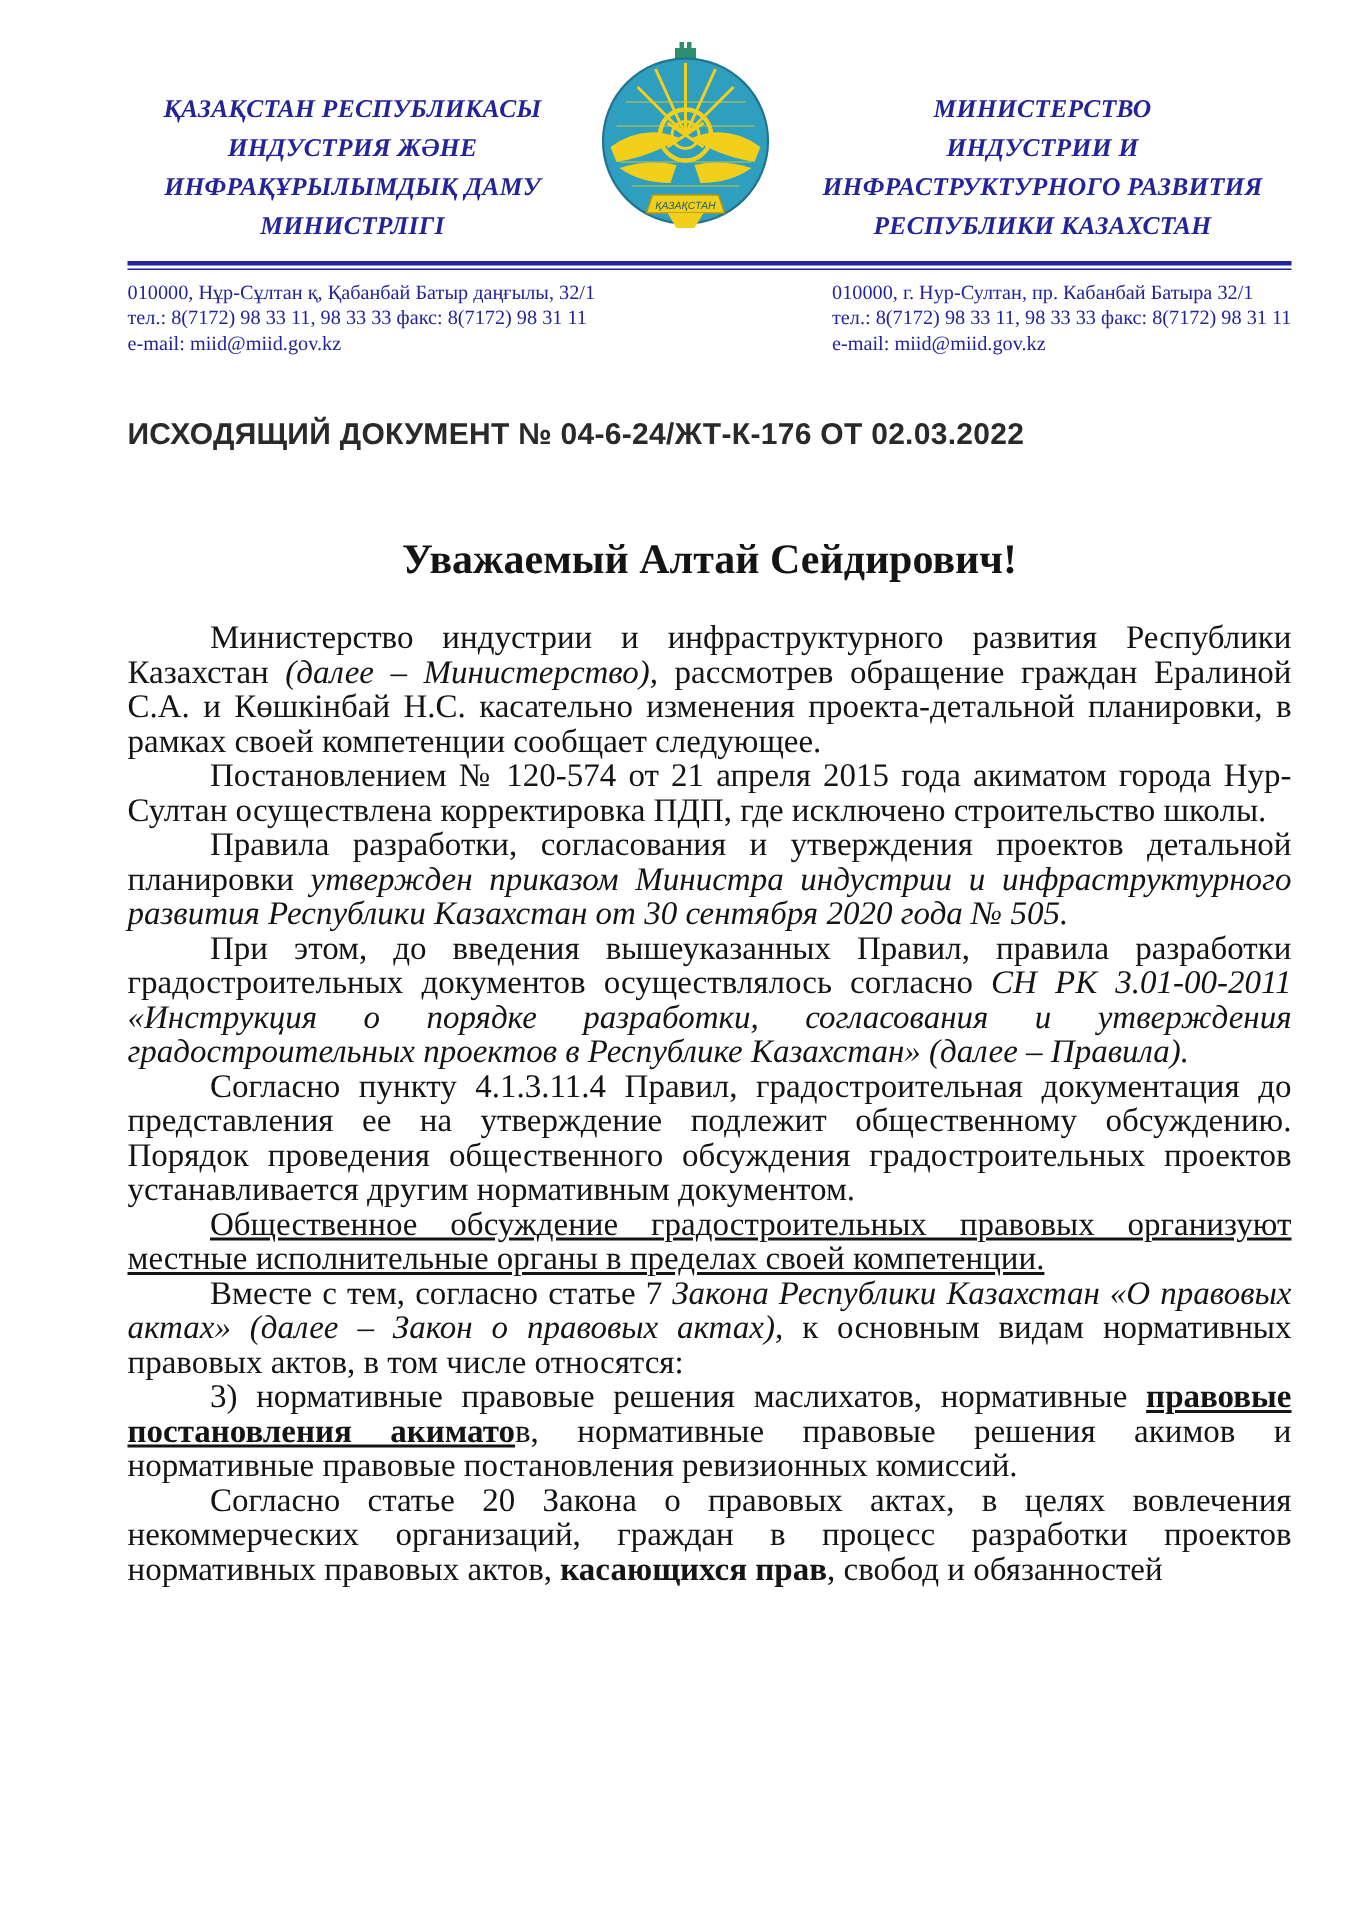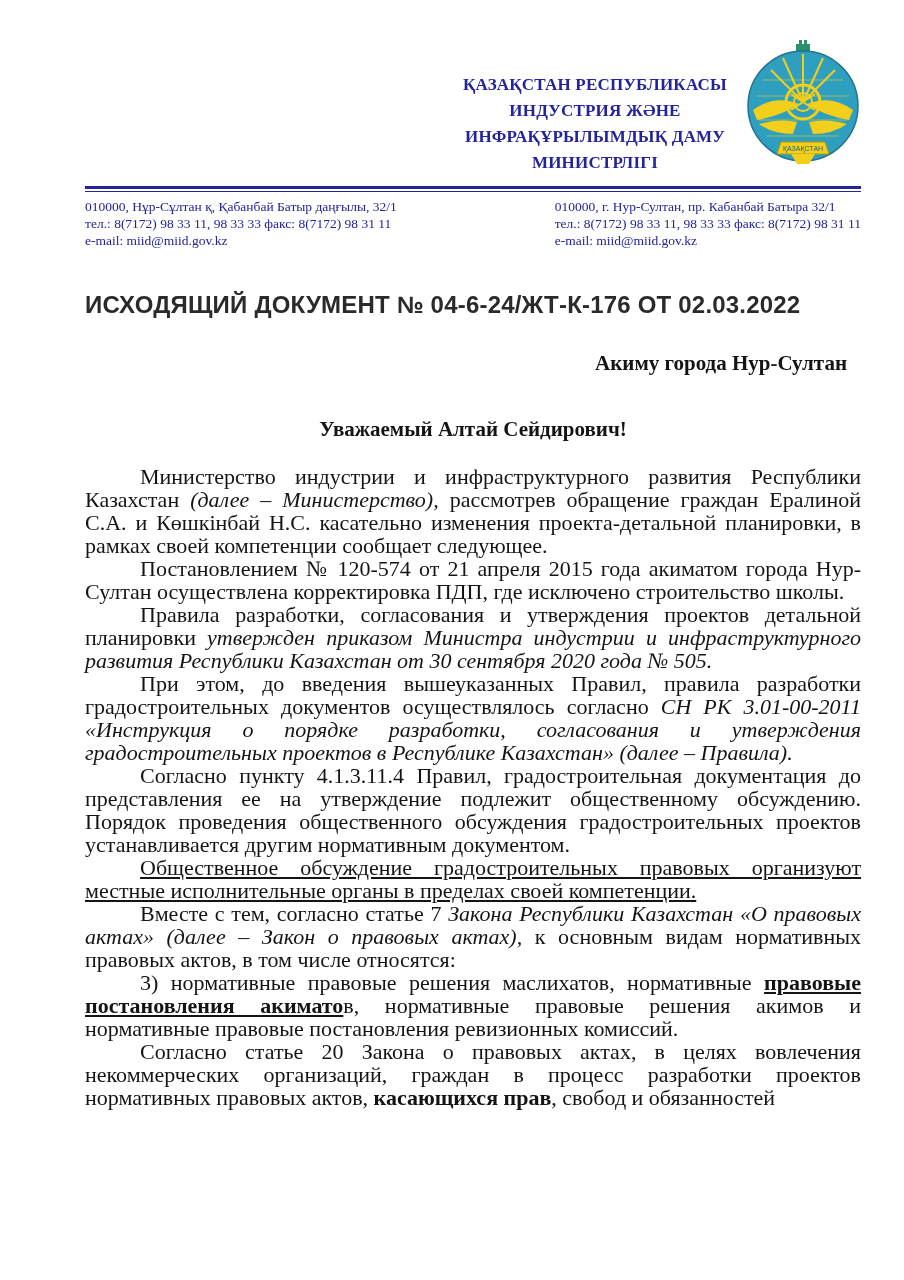--- a/index.html
+++ b/index.html
@@ -16,22 +16,23 @@
     font-family:"Liberation Serif", serif;
     color:var(--ink);
     overflow:hidden;
   }
   .content{width:776px;margin:0 auto 0 85px;}
 
   
   .letterhead{
     display:flex;
     align-items:flex-start;
-    justify-content:flex-end;
-    padding-top:40px;
+    justify-content:space-between;
+    padding-top:28px;
+    font-style:italic;
   }
   .org-block{
     padding-top:32px;
     text-align:center;
     font-weight:bold;
     color:var(--navy);
     font-size:17px;
     line-height:26px;
     letter-spacing:.2px;
   }
@@ -55,37 +56,37 @@
     line-height:17px;
   }
   .contacts .c-left{text-align:left;}
   .contacts .c-right{text-align:left;}
 
   
   .doc-title{
     margin-top:42px;
     font-family:"Liberation Sans", sans-serif;
     font-weight:bold;
-    font-size:24px;
+    font-size:20px;
     color:#2a2a2a;
     letter-spacing:.2px;
   }
   .addressee{
     margin-top:30px;
     text-align:right;
     padding-right:14px;
     font-weight:bold;
     font-size:21px;
     line-height:28px;
   }
   .salutation{
-    margin-top:40px;
+    margin-top:56px;
     text-align:center;
     font-weight:bold;
-    font-size:21px;
+    font-size:28px;
   }
   .letter-body{margin-top:23px;}
   .para{
     margin:0;
     text-align:justify;
     text-indent:55px;
     font-size:22px;
     line-height:23px;
     color:var(--ink);
   }
@@ -144,41 +145,46 @@
           <line x1="44" y1="54" x2="68" y2="70" stroke="#f2cf1a" stroke-width="2"></line>
           <line x1="68" y1="54" x2="44" y2="70" stroke="#f2cf1a" stroke-width="2"></line>
 
           <path d="M34 102 L78 102 L82 114 L30 114 Z" fill="#f2cf1a" stroke="#b8960a" stroke-width="1"></path>
           <text x="56" y="111" text-anchor="middle" font-size="7" font-family="Liberation Sans, sans-serif" fill="#1d5e74">ҚАЗАҚСТАН</text>
 
           <path d="M44 114 L68 114 L62 124 L50 124 Z" fill="#f2cf1a"></path>
         </svg>
       </div>
 
+      <div class="org-block org-right">
+        <div>МИНИСТЕРСТВО</div>
+        <div>ИНДУСТРИИ И</div>
+        <div>ИНФРАСТРУКТУРНОГО РАЗВИТИЯ</div>
+        <div>РЕСПУБЛИКИ КАЗАХСТАН</div>
+      </div>
     </div>
 
     <div class="rule"></div>
 
     <div class="contacts">
       <div class="c-left">
         <div>010000, Нұр-Сұлтан қ, Қабанбай Батыр даңғылы, 32/1</div>
         <div>тел.: 8(7172) 98 33 11, 98 33 33 факс: 8(7172) 98 31 11</div>
         <div>e-mail: miid@miid.gov.kz</div>
       </div>
       <div class="c-right">
         <div>010000, г. Нур-Султан, пр. Кабанбай Батыра 32/1</div>
         <div>тел.: 8(7172) 98 33 11, 98 33 33 факс: 8(7172) 98 31 11</div>
         <div>e-mail: miid@miid.gov.kz</div>
       </div>
     </div>
 
     <div class="doc-title">ИСХОДЯЩИЙ ДОКУМЕНТ № 04-6-24/ЖТ-К-176 ОТ 02.03.2022</div>
 
     <div class="addressee">
-      <div>Акиму города Нур-Султан</div>
     </div>
 
     <div class="salutation">Уважаемый Алтай Сейдирович!</div>
 
     <div class="letter-body" id="letter-body">
         <p class="para"><span>Министерство индустрии и инфраструктурного развития Республики Казахстан </span><span class="it">(далее – Министерство),</span><span> рассмотрев обращение граждан Ералиной С.А. и Көшкінбай Н.С. касательно изменения проекта-детальной планировки, в рамках своей компетенции сообщает следующее.</span></p>
         <p class="para"><span>Постановлением № 120-574 от 21 апреля 2015 года акиматом города Нур-Султан осуществлена корректировка ПДП, где исключено строительство школы.</span></p>
         <p class="para"><span>Правила разработки, согласования и утверждения проектов детальной планировки </span><span class="it">утвержден приказом Министра индустрии и инфраструктурного развития Республики Казахстан от 30 сентября 2020 года № 505.</span></p>
         <p class="para"><span>При этом, до введения вышеуказанных Правил, правила разработки градостроительных документов осуществлялось согласно </span><span class="it">СН РК 3.01-00-2011 «Инструкция о порядке разработки, согласования и утверждения градостроительных проектов в Республике Казахстан» (далее – Правила).</span></p>
         <p class="para"><span>Согласно пункту 4.1.3.11.4 Правил, градостроительная документация до представления ее на утверждение подлежит общественному обсуждению. Порядок проведения общественного обсуждения градостроительных проектов устанавливается другим нормативным документом.</span></p>

